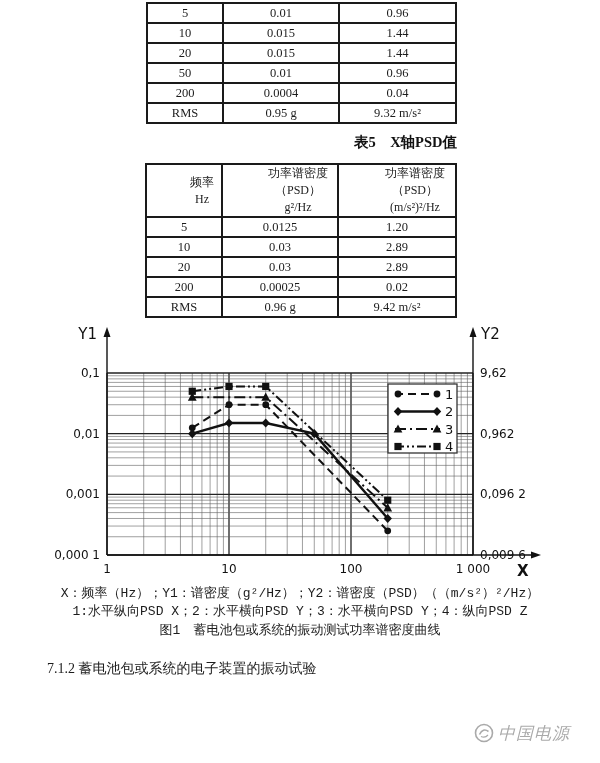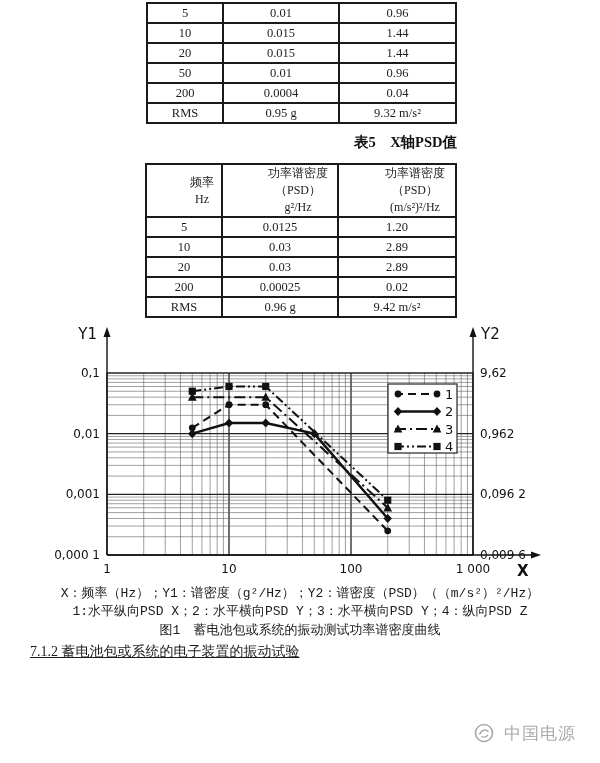--- a/index.html
+++ b/index.html
@@ -15,22 +15,22 @@
   .tbl-5 td{height:18px;}
   .tbl-5 th{height:41px;font-size:12px;line-height:17px;padding-left:36px;}
   .caption-t5{position:absolute;top:133px;left:146px;width:311px;text-align:right;font-weight:bold;font-size:14.5px;color:#111;}
   #chart-wrap{position:absolute;top:320px;left:0;width:564px;height:266px;}
   #psd-chart text{font-family:"DejaVu Sans","Liberation Sans",sans-serif;fill:#111;}
   .figcap{position:absolute;left:0;width:600px;text-align:center;font-size:13px;color:#1c1c1c;white-space:nowrap;font-family:Liberation Mono, monospace;}
   .figcap-axes{top:584px;}
   .figcap-series{top:602px;}
   .figcap-title{top:621px;}
   .paras{position:absolute;top:641px;left:8px;width:586px;font-size:14px;line-height:22.6px;text-align:justify;color:#1c1c1c;}
-  .paras p{margin:0;text-indent:22px;text-decoration:underline;}
-  .watermark{position:absolute;top:721px;left:472px;display:flex;align-items:center;gap:8px;color:#9b9b9b;opacity:.85;font-size:17px;letter-spacing:1px;white-space:nowrap;}
+  .paras p{margin:17px;text-indent:22px;}
+  .watermark{position:absolute;top:721px;left:472px;display:flex;align-items:center;gap:2px;color:#9b9b9b;opacity:.85;font-size:17px;letter-spacing:1px;white-space:nowrap;font-style:italic;}
 </style>
 </head>
 <body>
 
 <table class="tbl tbl-z">
   <colgroup>
       <col style="width:76px">
       <col style="width:116px">
       <col>
     </colgroup>

